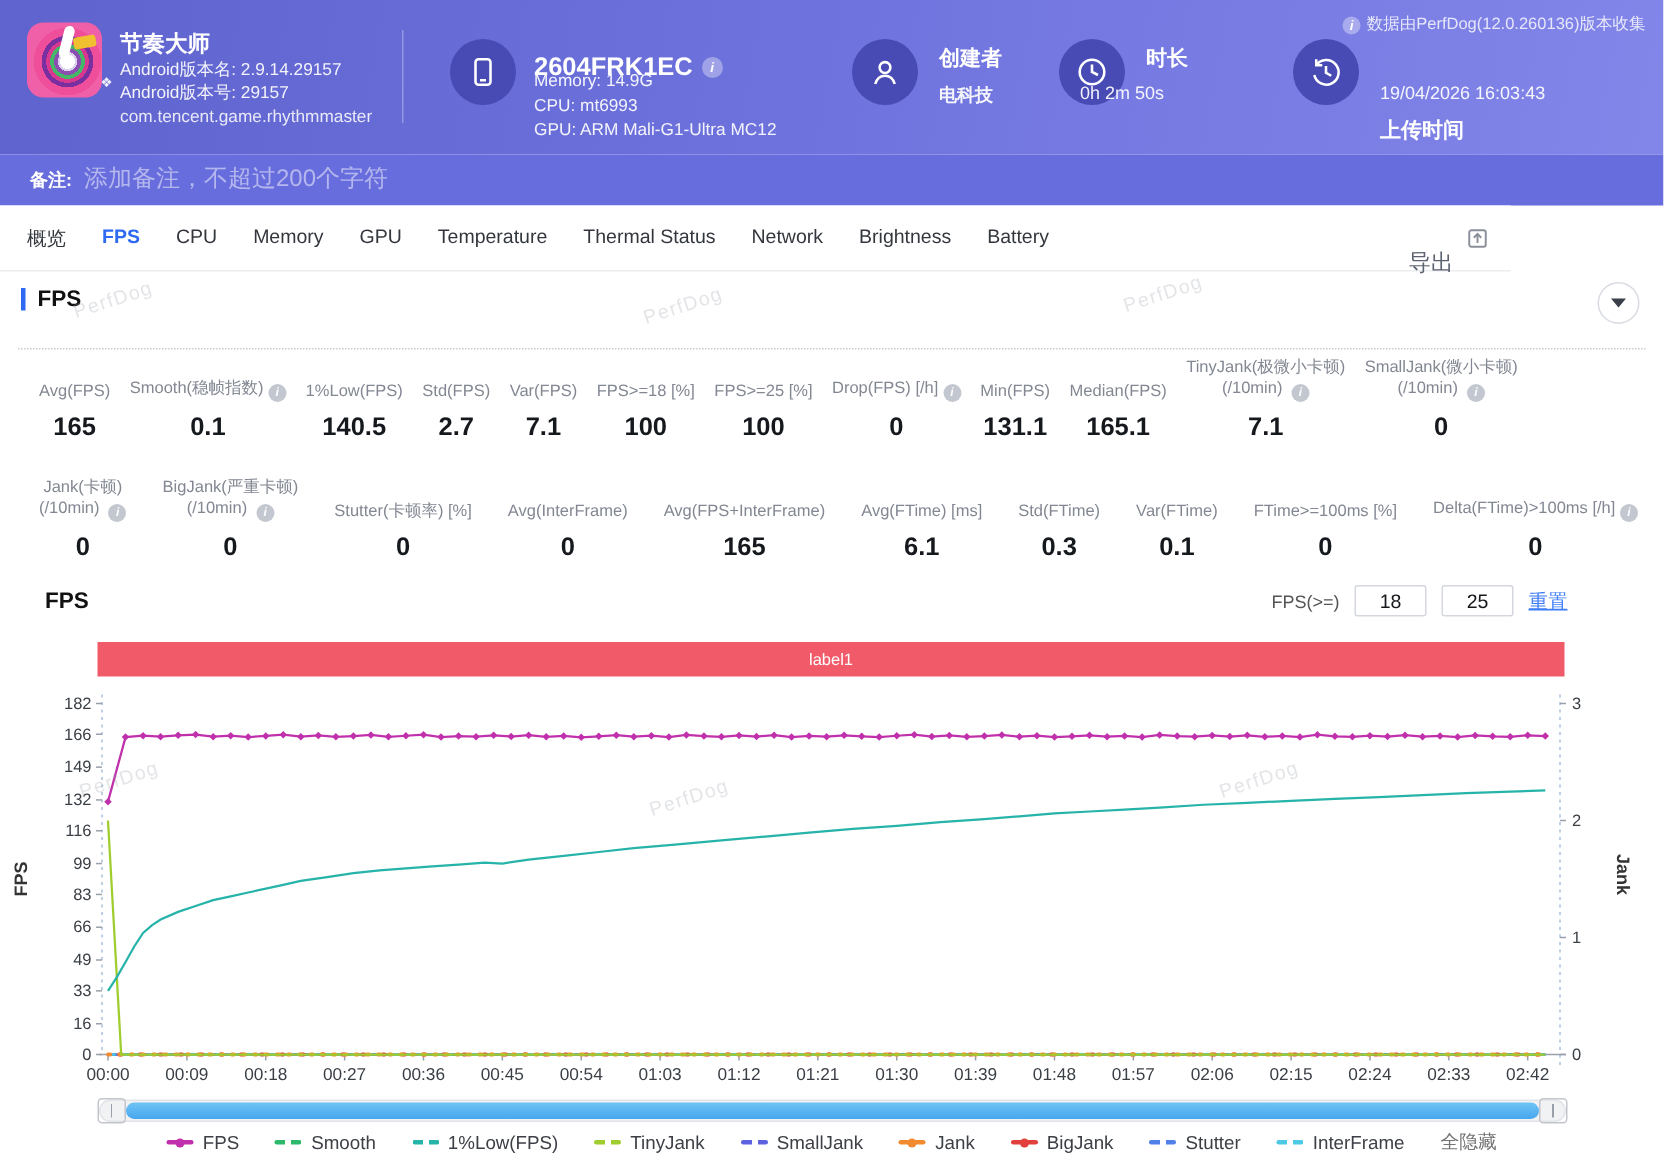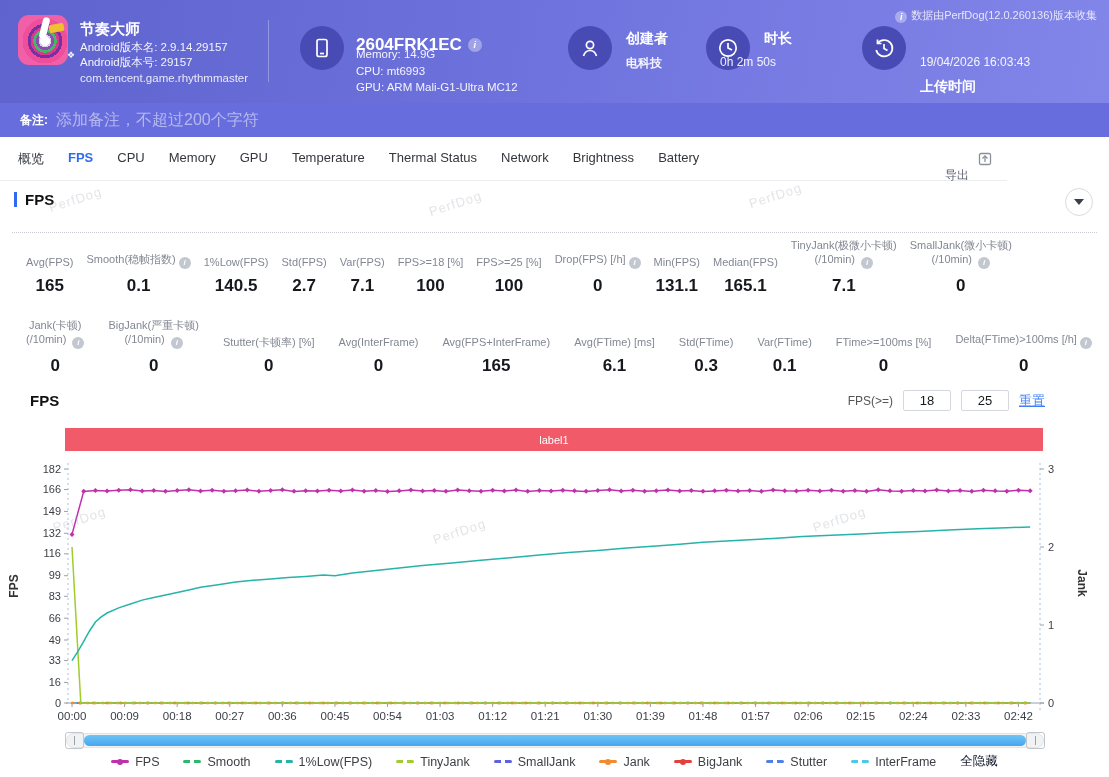--- a/index.html
+++ b/index.html
@@ -40,21 +40,21 @@
   .note-input { flex:1; margin:0 20px 0 8px; background:transparent; border:none; outline:none; color:#000000; font-size:16px; }
   .note-input::placeholder { color:rgba(255,255,255,.5); }
 
   
   .tab-bar { position:absolute; left:0; top:137px; width:1007px; height:44px; background:#fff;
     border-bottom:1px solid #ecedf0; display:flex; align-items:center; }
   .tabs { display:flex; gap:24px; padding-left:18px; }
   .tab { font-size:13px; color:#33373d; cursor:pointer; white-space:nowrap; }
   .tab.active { color:#2e6bf2; font-weight:bold; }
   .export-wrap { position:absolute; right:14px; top:0; height:44px; display:flex; align-items:center; gap:8px; }
-  .export-label { font-size:12px; color:#5c6270;margin-top:32px; }
+  .export-label { font-size:15px; color:#5c6270;margin-top:32px; }
 
   
   .panel-header { position:absolute; left:14px; top:191px; display:flex; align-items:center; }
   .panel-bar { width:3px; height:15px; background:#2e6bf2; margin-right:8px; }
   .panel-title { font-size:15px; font-weight:bold; color:#111; }
   .collapse-btn { position:absolute; right:16px; top:188px; width:28px; height:28px; border-radius:50%;
     border:1px solid #d8dbe2; background:#fff; display:flex; align-items:center; justify-content:center; cursor:pointer; }
   .collapse-btn .tri { width:0; height:0; border-left:5px solid transparent; border-right:5px solid transparent; border-top:6px solid #3a3f4a; }
   .dotted-divider { position:absolute; left:12px; right:12px; top:232px; border-top:1px dotted #c8cbd2; }
 
@@ -92,21 +92,21 @@
     background-image:repeating-linear-gradient(90deg, transparent 0 5px, #9aa0aa 5px 6px, transparent 6px 8px); background-size:12px 9px; background-repeat:no-repeat; background-position:center; }
   .scroll-handle.left { left:-2px; } .scroll-handle.right { right:-2px; }
 
   
   .legend { position:absolute; left:0; right:0; top:753px; display:flex; justify-content:center; align-items:center; gap:24px; }
   .legend-item { display:flex; align-items:center; gap:6px; cursor:pointer; }
   .legend-label { font-size:12.5px; color:#3c3f45; }
   .lg-marker { position:relative; width:18px; height:10px; }
   .lg-line { position:absolute; left:0; top:3.5px; width:18px; height:3px; border-radius:2px; }
   .lg-dot { position:absolute; left:6px; top:2px; width:6px; height:6px; border-radius:50%; }
-  .hide-all-link { font-size:12.5px; color:#0f172a; cursor:pointer; }
+  .hide-all-link { font-size:12.5px; color:#737373; cursor:pointer; }
 
   
   .watermark { position:absolute; color:#9aa0aa; opacity:.28; font-size:13px; letter-spacing:1px;
     transform:rotate(-18deg); pointer-events:none; }
 </style>
 </head>
 <body>
 
 <div class="page">
 

